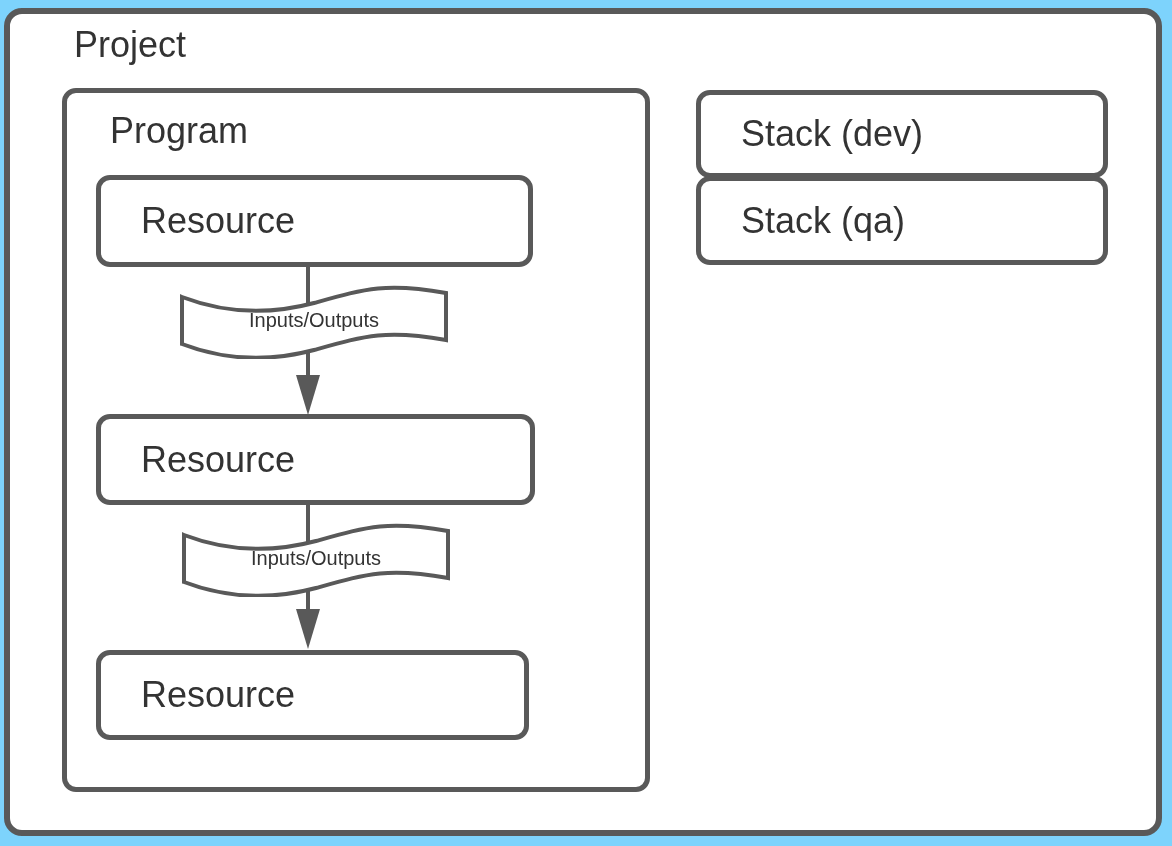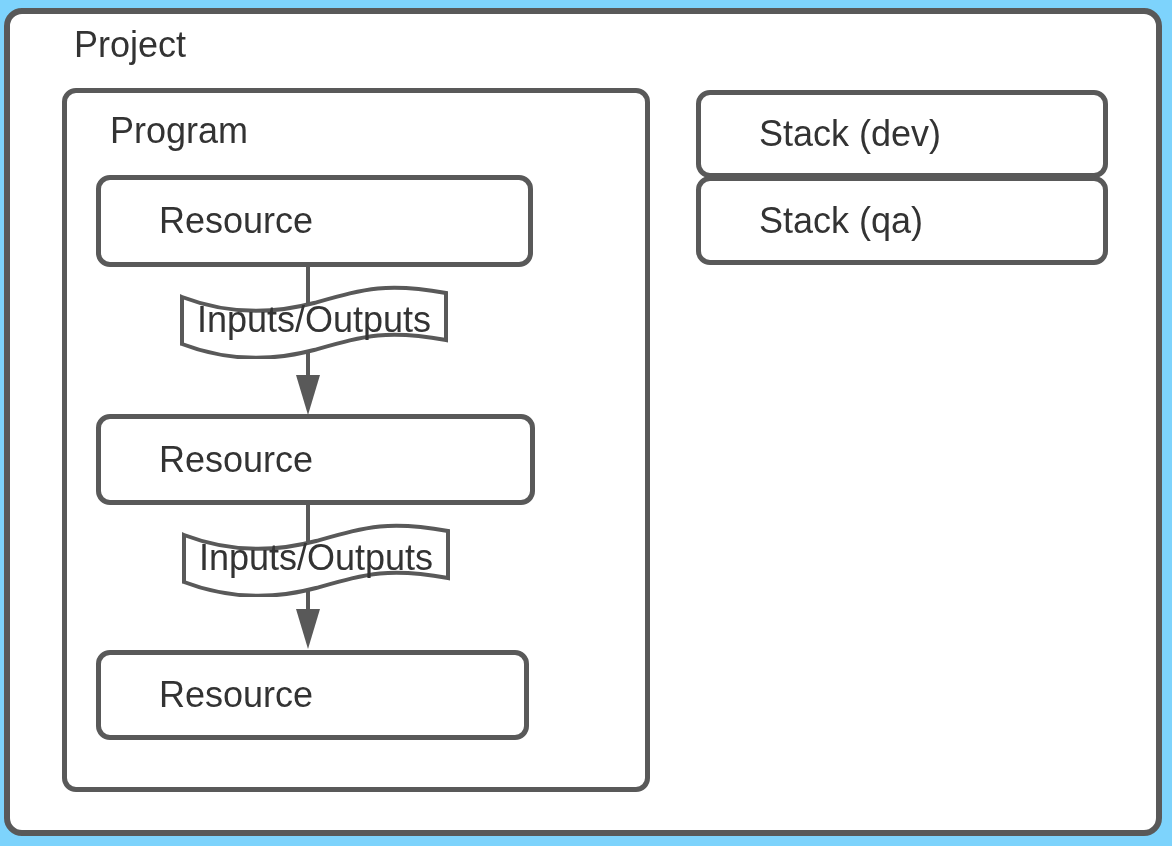--- a/index.html
+++ b/index.html
@@ -25,21 +25,21 @@
   .container-label {
     position: absolute;
     color: #333333;
     font-size: 36px;
     line-height: 1.15;
     white-space: nowrap;
   }
   .node {
     display: flex;
     align-items: center;
-    padding-left: 58px;
+    padding-left: 40px;
     color: #333333;
     font-size: 36px;
     white-space: nowrap;
   }
   .project {
     left: 4px;
     top: 8px;
     width: 1158px;
     height: 828px;
     border-width: 6px;
@@ -69,21 +69,21 @@
   .tape-label {
     position: absolute;
     left: 0;
     top: 0;
     width: 100%;
     height: 100%;
     display: flex;
     align-items: center;
     justify-content: center;
     color: #333333;
-    font-size: 36px;
+    font-size: 20px;
     white-space: nowrap;
   }
   .stack {
     left: 696px;
     width: 412px;
   }
 </style>
 </head>
 <body>
 

